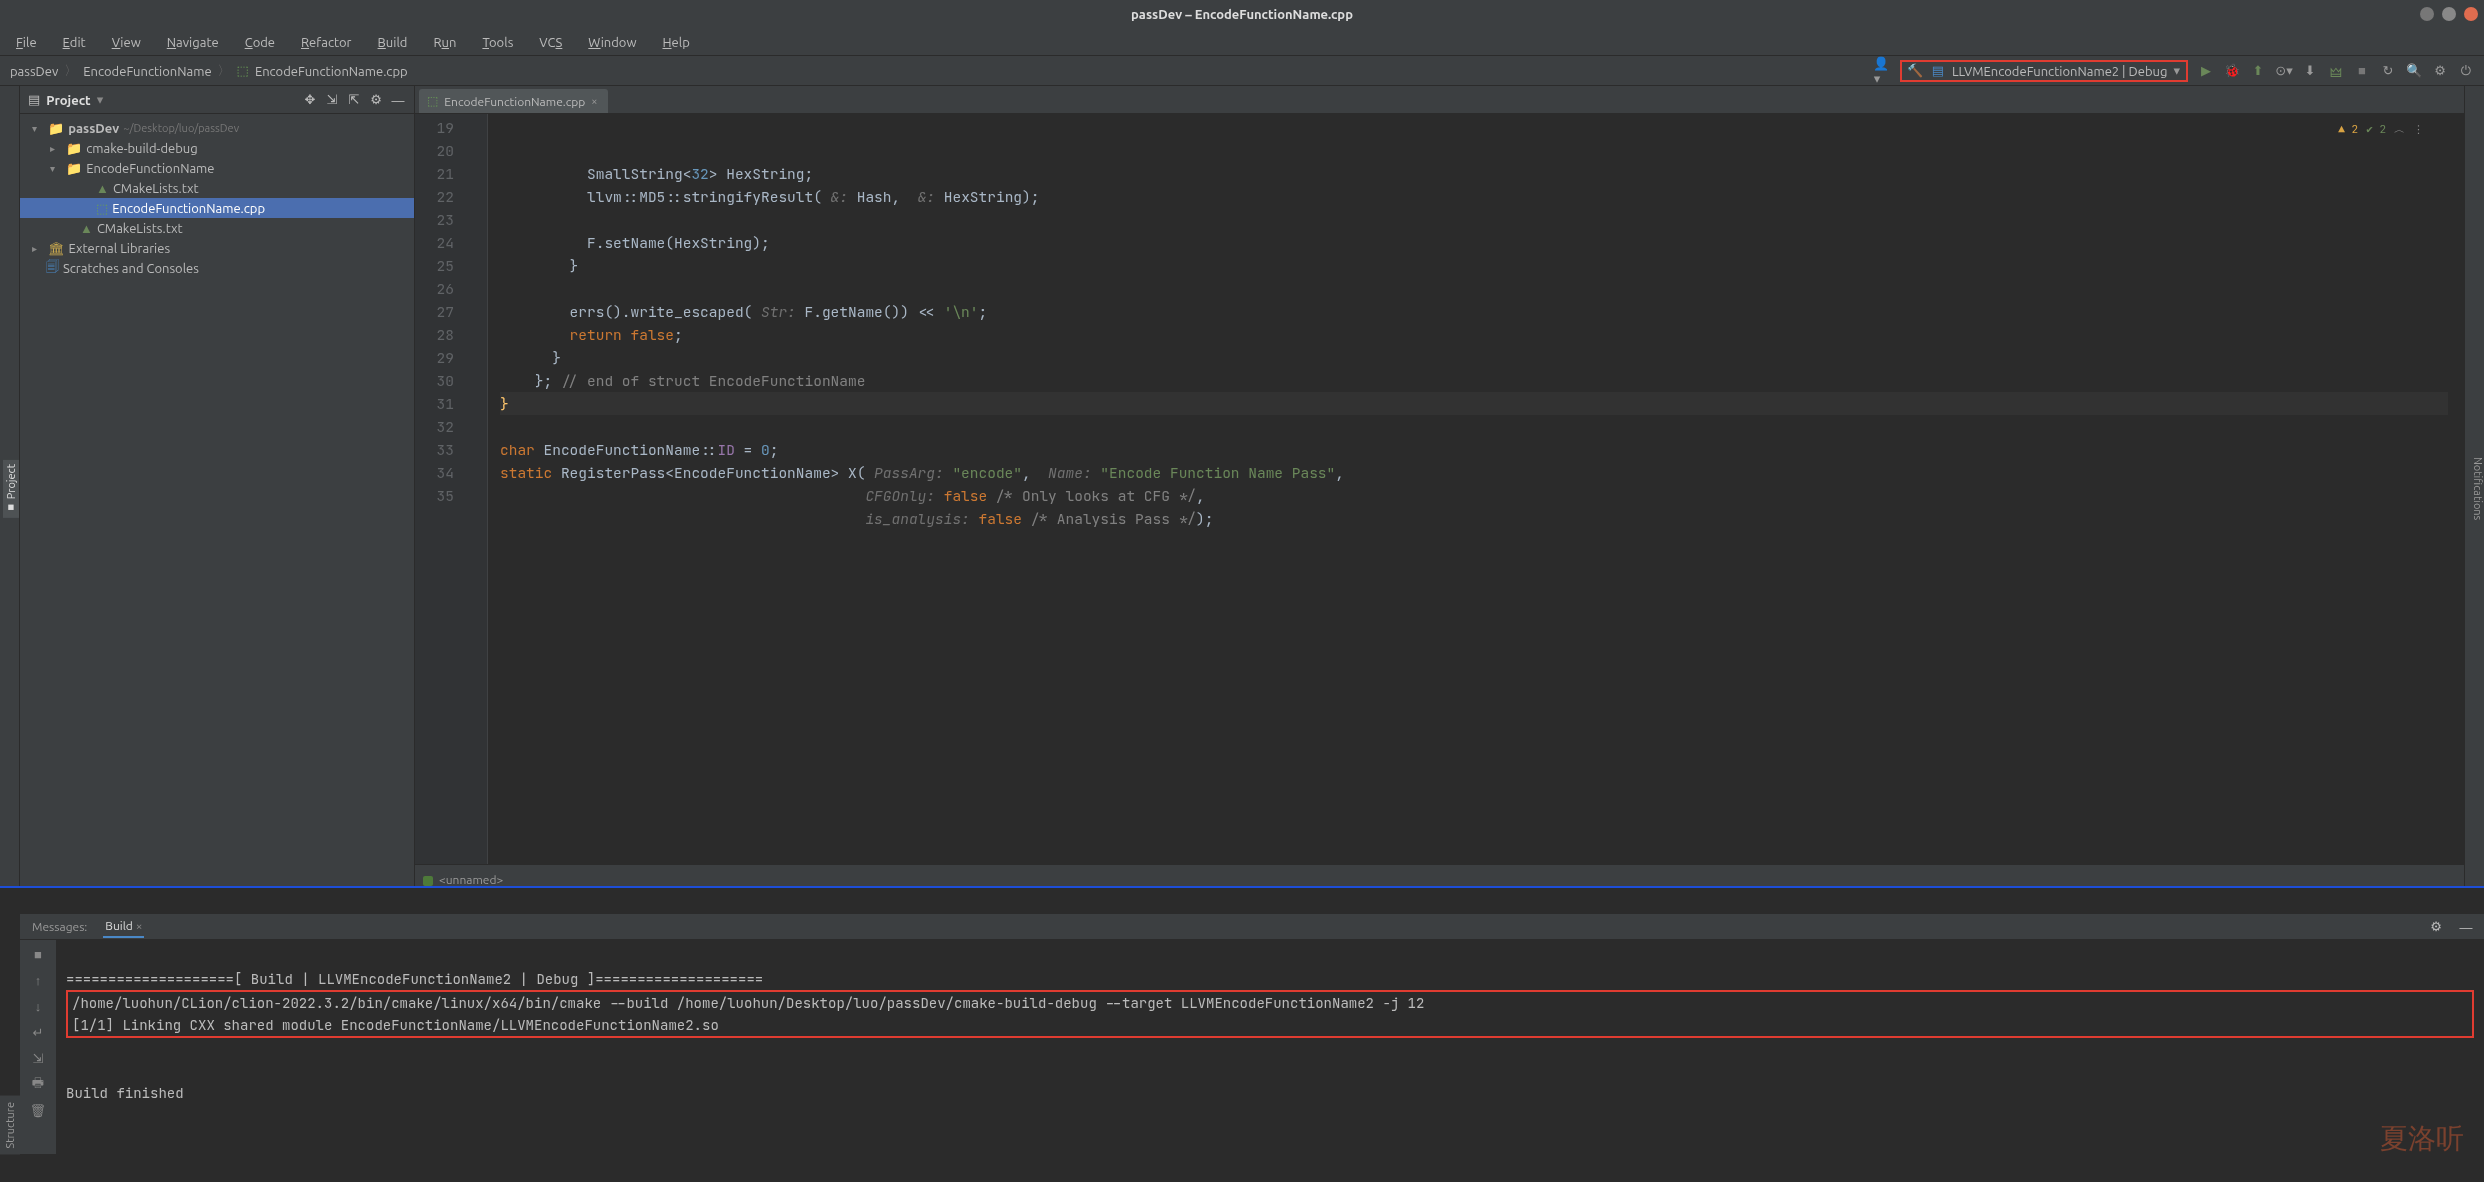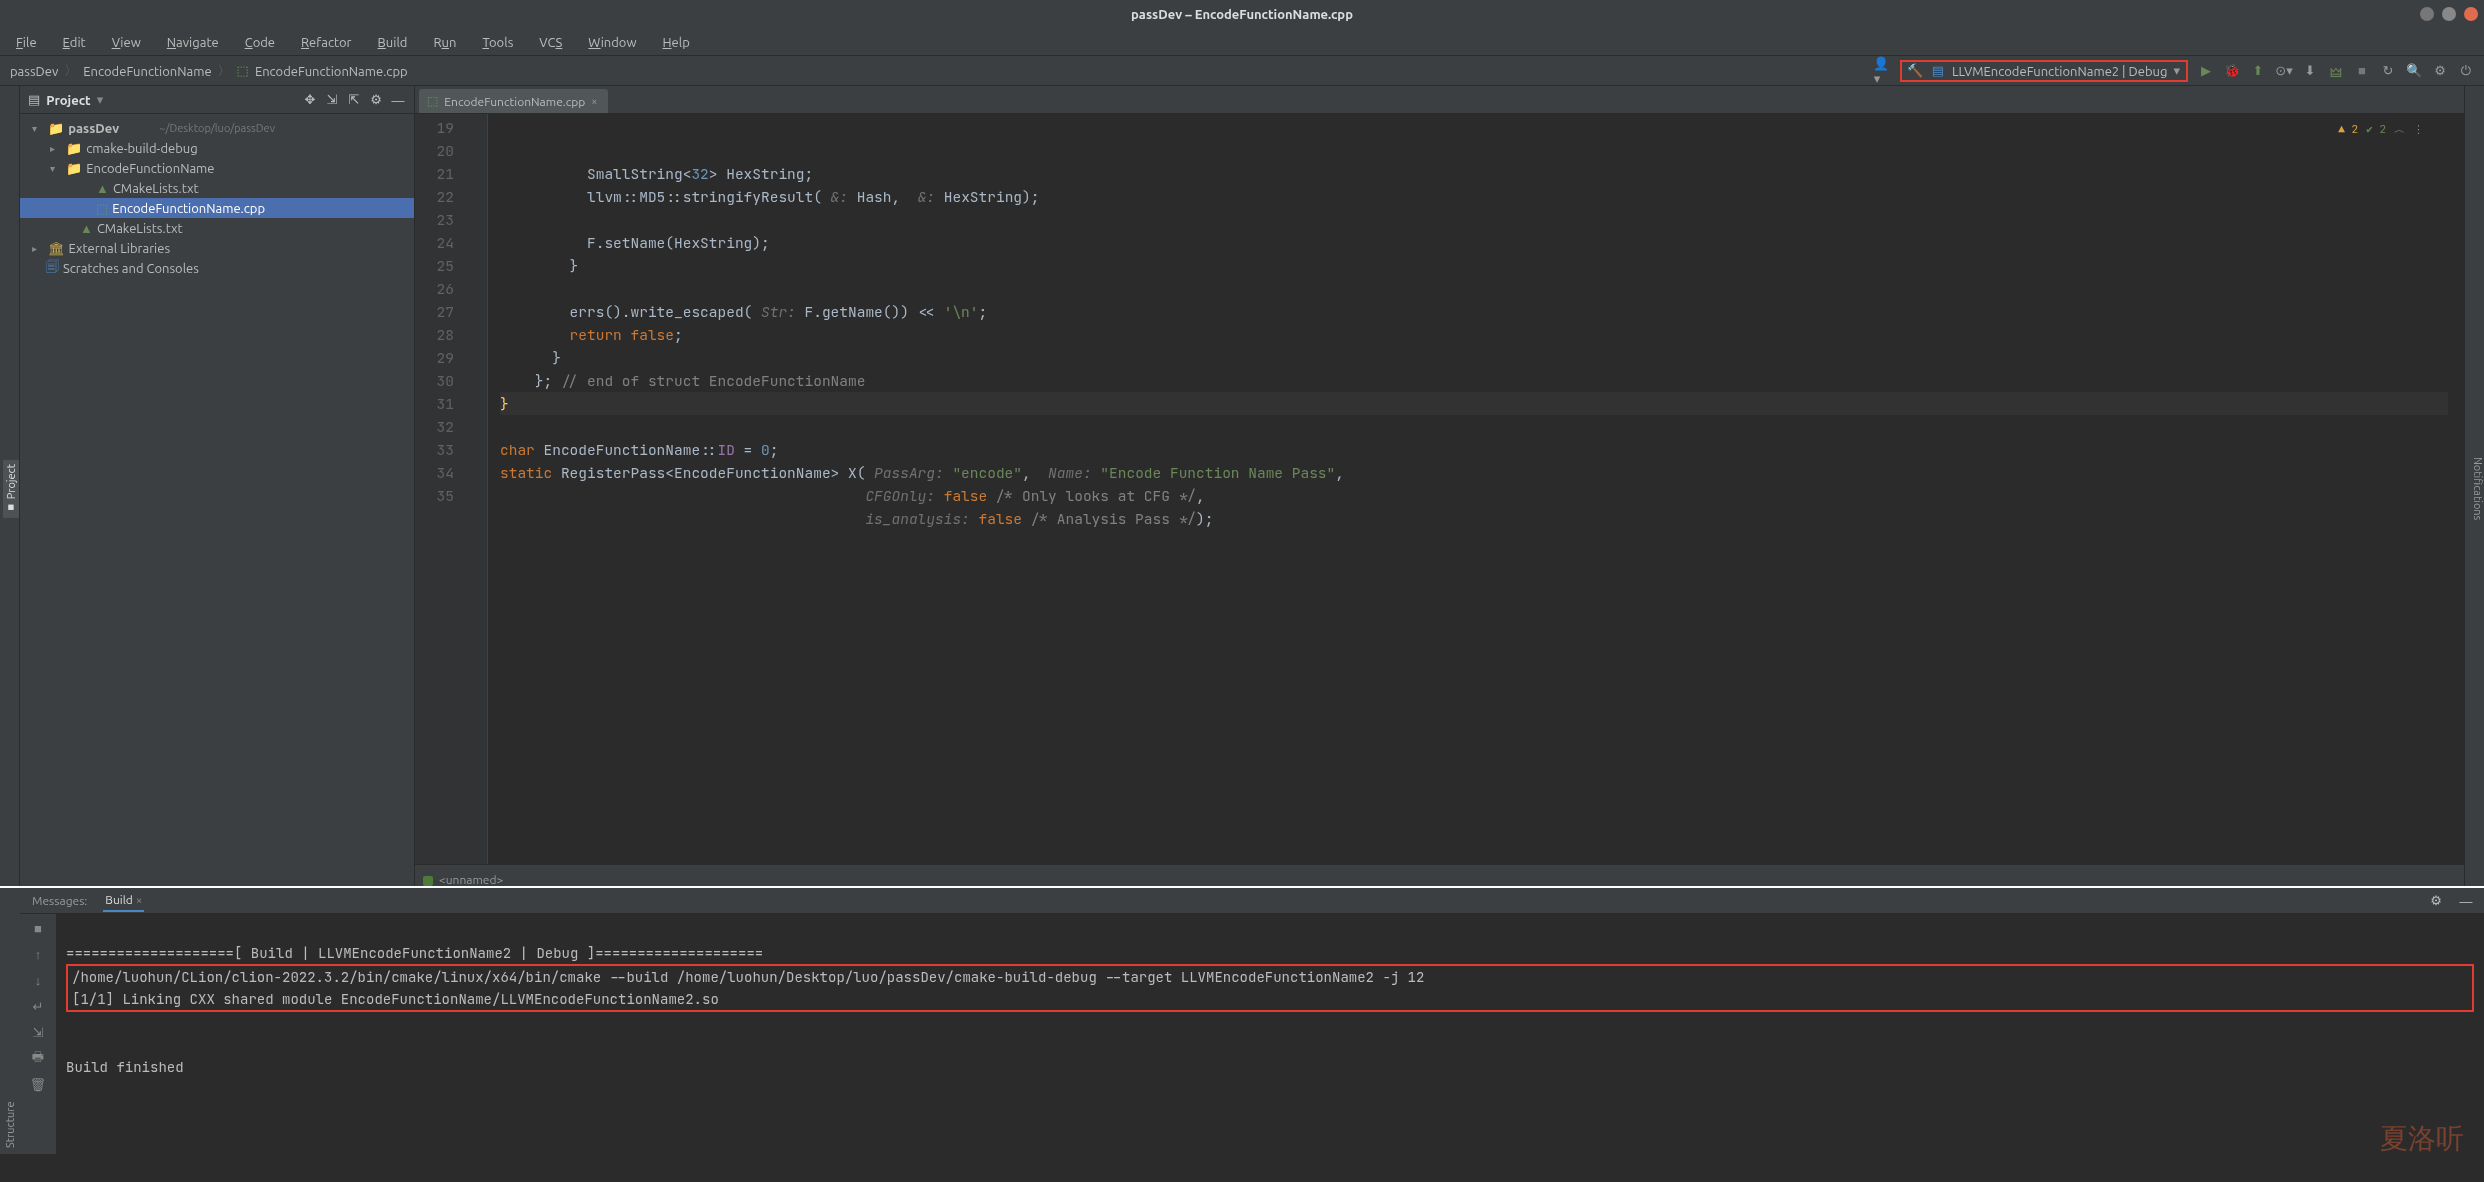--- a/index.html
+++ b/index.html
@@ -86,21 +86,21 @@
   border-bottom:1px solid #2b2b2b; gap:6px;
 }
 .project-header .title { font-weight:600; color:#ddd; }
 .project-header .spacer{flex:1;}
 .tree { padding:4px 0; font-size:13px;}
 .tree-row { display:flex; align-items:center; height:20px; padding-left:10px; gap:4px; cursor:pointer;}
 .tree-row.selected { background:#4b6eaf; color:#fff; }
 .tree-row .chev { width:12px; color:#888; font-size:10px; }
 .tree-row .fname { color:#bbb; }
 .tree-row.selected .fname { color:#fff; }
-.tree-row .dim { color:#777; font-size:11px;margin-left:36px; }
+.tree-row .dim { color:#777; font-size:11px; }
 .folder-icon { color:#b07e4a; }
 .folder-icon.orange { color:#cc7832; }
 
 .editor-area { flex:1; display:flex; flex-direction:column; background:#2b2b2b; position:relative;}
 .tabbar { height:28px; background:#3c3f41; display:flex; align-items:flex-end; border-bottom:1px solid #2b2b2b; padding-left:4px;}
 .tabbar .tab { background:#515658; padding:5px 10px 5px 8px; display:flex; align-items:center; gap:6px; border-top-left-radius:3px; border-top-right-radius:3px; font-size:12px;}
 .tabbar .tab .close{ color:#999; font-size:11px;}
 .editor { flex:1; display:flex; font-family: "JetBrains Mono","Consolas",monospace; font-size:14.5px; line-height:23px; position:relative;}
 .gutter { width:55px; text-align:right; color:#606366; padding:2px 16px 0 0; user-select:none; background:#313335;}
 .gutter-marks { width:18px; background:#313335; border-right:1px solid #404244;}
@@ -116,21 +116,21 @@
 .editor-top-right { position:absolute; top:4px; right:40px; display:flex; gap:8px; align-items:center; font-size:11px;}
 .warn-badge{ color:#d9a343;} .ok-badge{color:#6a8759;}
 .rightbar {
   width:20px; background:#3c3f41; border-left:1px solid #2b2b2b;
   writing-mode: vertical-rl;
   display:flex; flex-direction:column; align-items:center; padding-top:6px; gap:10px; font-size:11px; color:#999;
 }
 .navbar-bottom{ height:22px; background:#3c3f41; border-top:1px solid #2b2b2b; display:flex; align-items:flex-end; padding-left:8px; gap:6px; font-size:12px; color:#999;}
 .navbar-bottom .sq{ width:10px; height:10px; background:#4e7a3a; border-radius:2px;}
 
-.bottom-panel { height: 268px; background:#2b2b2b; border-top:2px solid #ffffff; display:flex;}
+.bottom-panel { height: 268px; background:#2b2b2b; border-top:2px solid #1d4ed8; display:flex;align-items:flex-end;}
 .bottom-left {
   width:20px; background:#3c3f41; writing-mode:vertical-rl; transform:rotate(180deg);
   display:flex; align-items:center; justify-content:flex-start; padding:6px 0; font-size:11px; color:#999;
 }
 .bottom-main { flex:1; display:flex; flex-direction:column;}
 .bottom-tabs { height:26px; background:#3c3f41; display:flex; align-items:center; padding:0 10px; gap:14px; border-bottom:1px solid #2b2b2b;}
 .bottom-tabs .btab { color:#999; padding:4px 2px; font-size:12px;}
 .bottom-tabs .btab.active { color:#ddd; border-bottom:2px solid #4a88c7;}
 .bottom-tabs .spacer{flex:1;}
 .console { flex:1; display:flex;}

